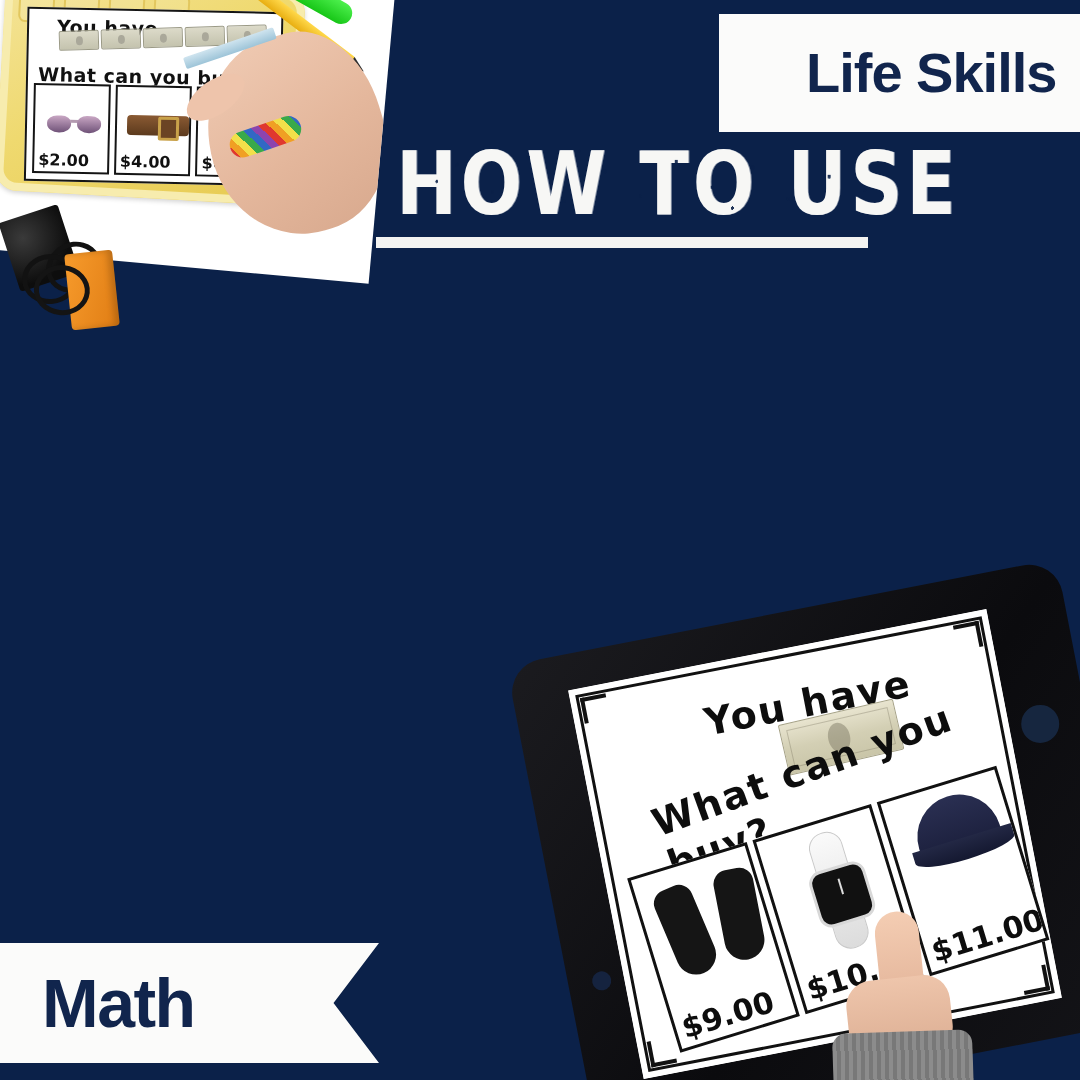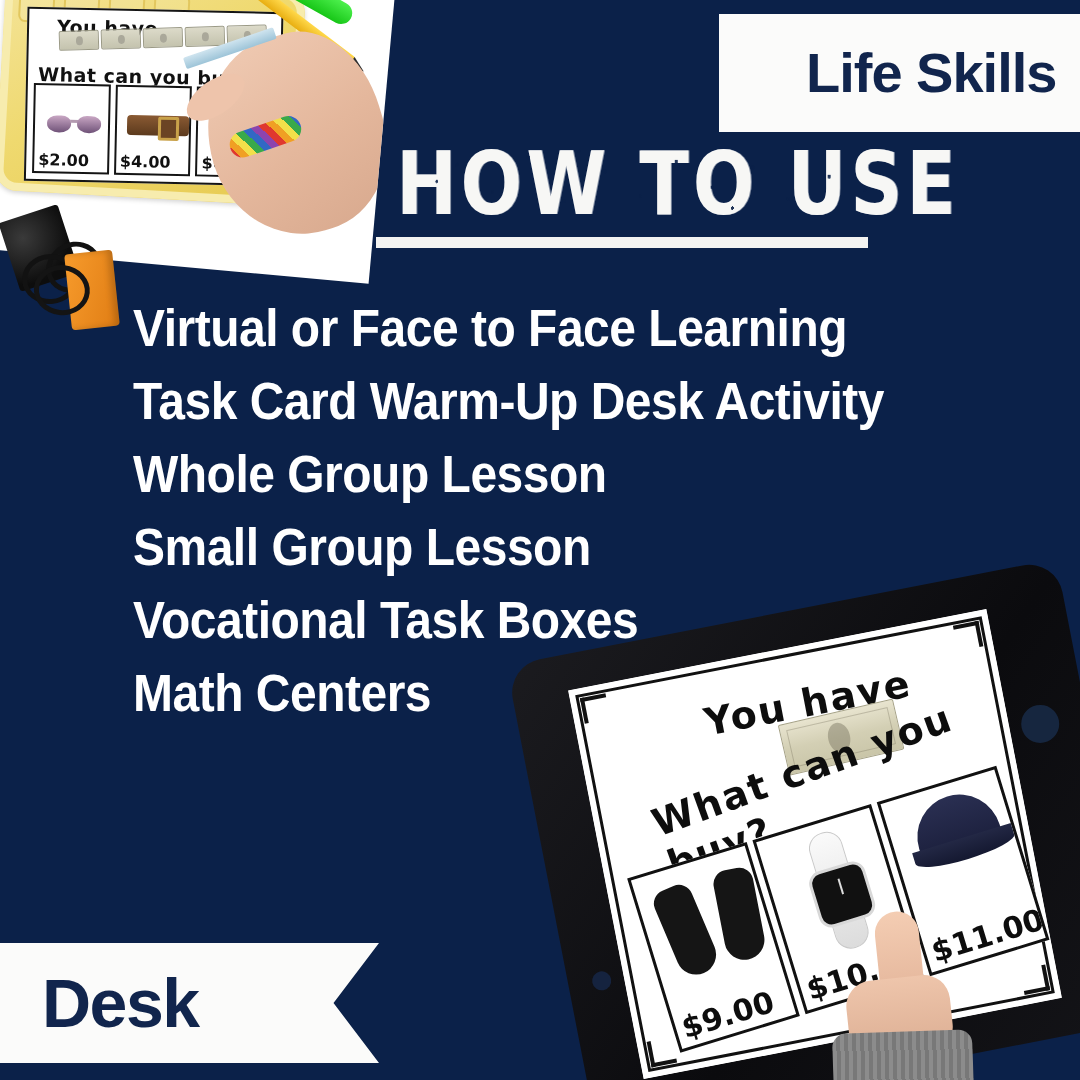--- a/index.html
+++ b/index.html
@@ -408,28 +408,20 @@
 
   <div class="ribbon ribbon-top">
     <span class="rb-text">Life Skills</span>
   </div>
 
   <div class="howto-wrap">
     <div class="howto">HOW TO USE<span class="speck"></span></div>
   </div>
   <div class="howto-rule"></div>
 
-  <div class="uses">
-    <div class="use-line">Virtual or Face to Face Learning</div>
-    <div class="use-line">Task Card Warm-Up Desk Activity</div>
-    <div class="use-line">Whole Group Lesson</div>
-    <div class="use-line">Small Group Lesson</div>
-    <div class="use-line">Vocational Task Boxes</div>
-    <div class="use-line">Math Centers</div>
-  </div>
 
   <div class="tablet">
     <div class="body"></div>
     <div class="cam"></div>
     <div class="homebtn"></div>
 
     <div class="screen">
       <div class="tcard">
         <div class="frame"></div>
         <div class="corner c-tl"></div>
@@ -468,16 +460,16 @@
     </div>
   </div>
 
   <div class="hand-br">
     <div class="finger"></div>
     <div class="palm"></div>
     <div class="sleeve"></div>
   </div>
 
   <div class="ribbon ribbon-bottom">
-    <span class="rb-text">Desk</span>
+    <span class="rb-text">Math</span>
   </div>
 
 </div>
 
 </body></html>

